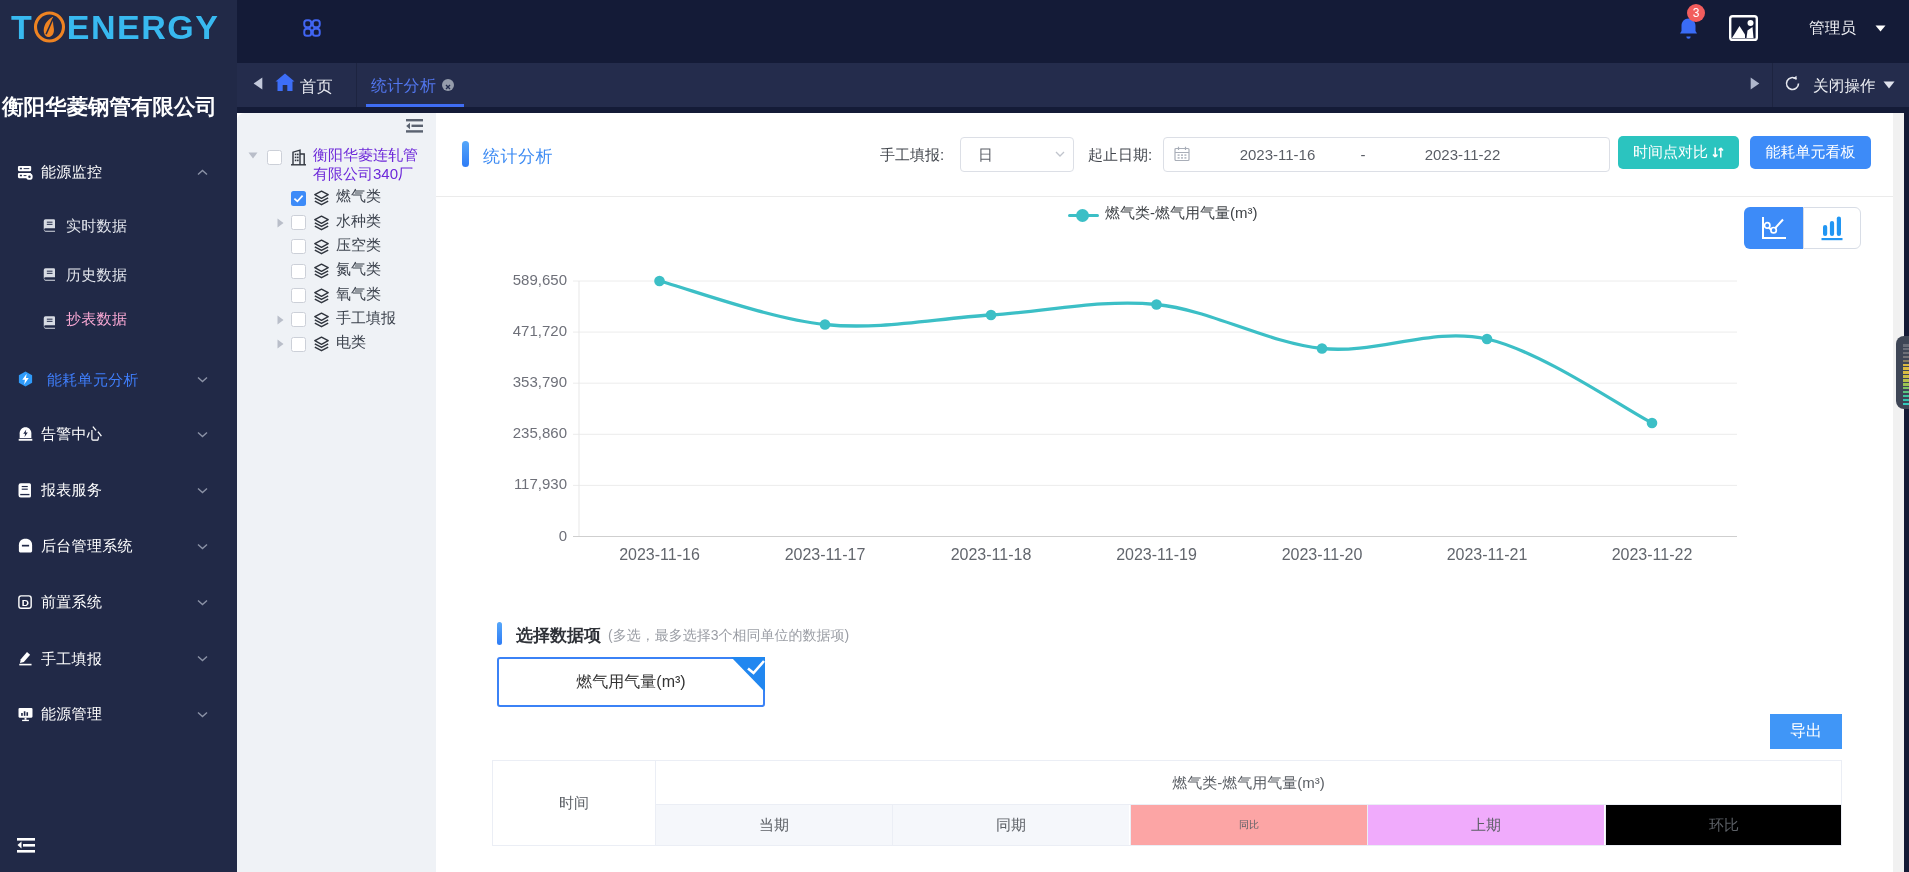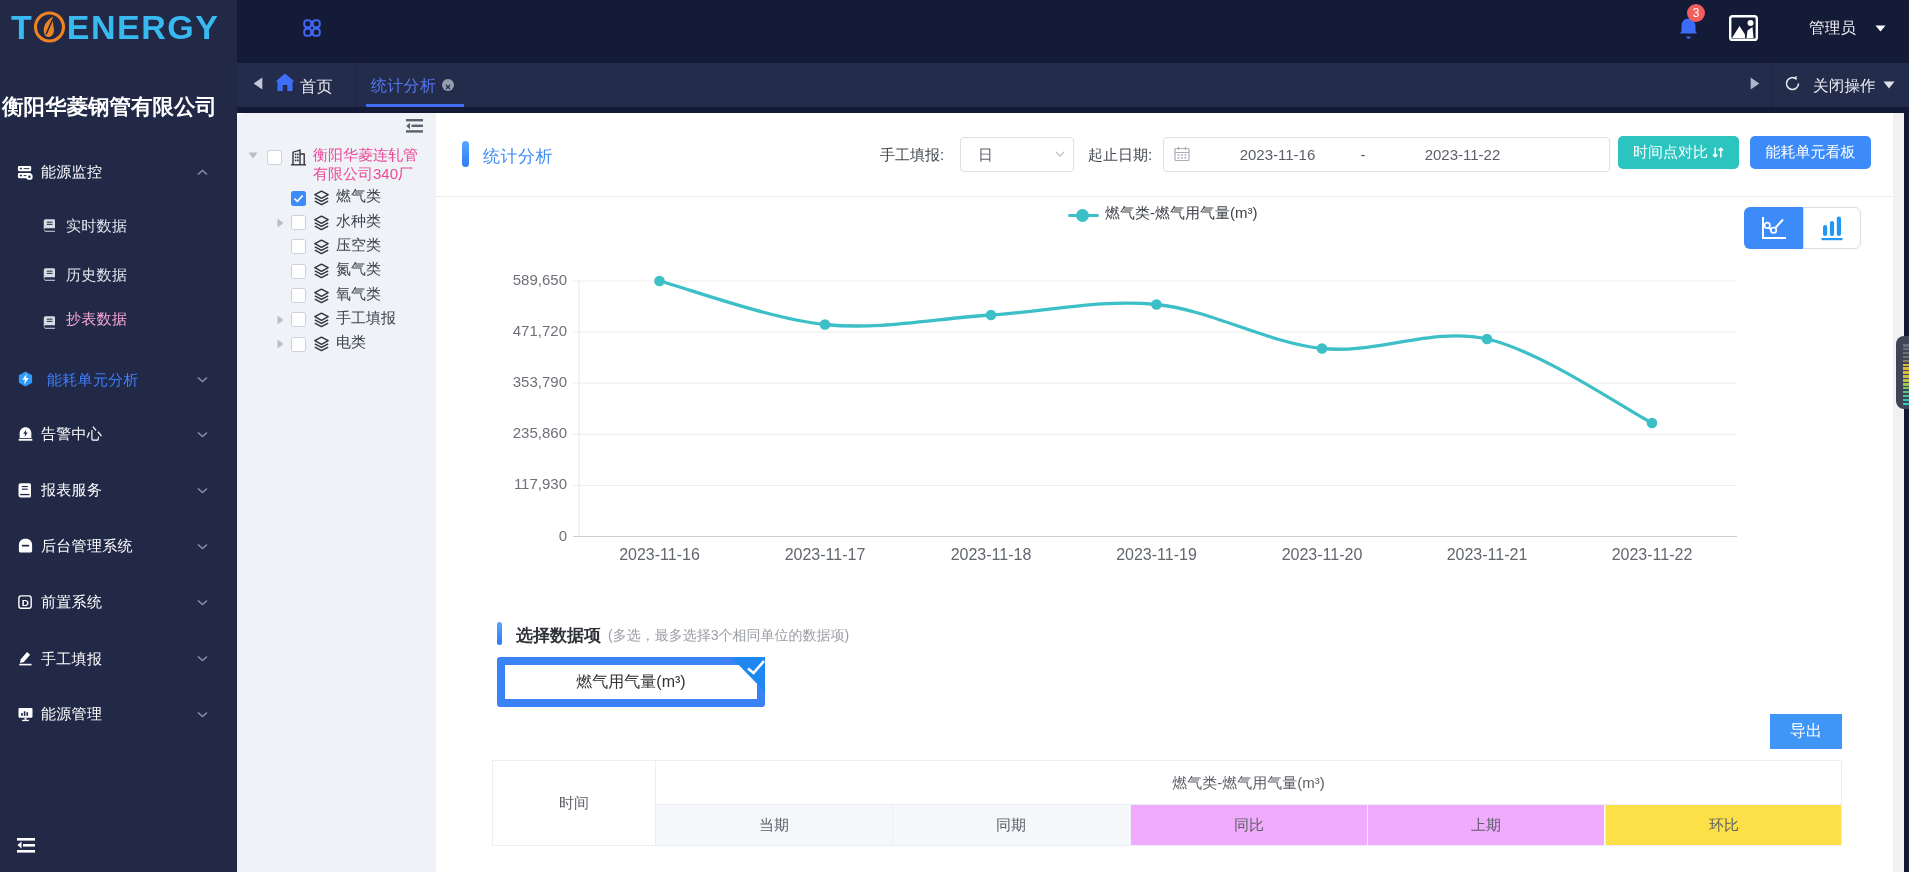--- a/index.html
+++ b/index.html
@@ -227,21 +227,21 @@
     </g>
     <g fill="#31363f">
       <rect x="4.8" y="4.6" width="1.6" height="1.6"></rect>
       <rect x="7" y="4.6" width="1.6" height="1.6"></rect>
       <rect x="4.8" y="7.6" width="1.6" height="1.6"></rect>
       <rect x="7" y="7.6" width="1.6" height="1.6"></rect>
       <rect x="4.8" y="10.6" width="1.6" height="1.6"></rect>
       <rect x="7" y="10.6" width="1.6" height="1.6"></rect>
     </g>
   </svg>
-<div class="abs" style="left:313px;top:145px;width:125px;font-size:15px;line-height:19px;color:#ec4899">衡阳华菱连轧管<br>有限公司340厂</div>
+<div class="abs" style="left:313px;top:145px;width:125px;font-size:15px;line-height:19px;color:#6d28d9">衡阳华菱连轧管<br>有限公司340厂</div>
 <div style="position:absolute;left:291px;top:190.8px;width:15px;height:15px;background:#3D8BF8;border-radius:2.5px"><svg width="15" height="15" viewBox="0 0 15 15">
       <path d="M3.4 7.6 6.4 10.4 11.6 4.6" fill="none" stroke="#fff" stroke-width="1.7"></path>
     </svg></div>
 <svg style="position:absolute;left:313px;top:190.3px" width="17" height="16" viewBox="0 0 17 17">
     <g fill="none" stroke="#2f343d" stroke-width="1.5" stroke-linejoin="round">
       <path d="M8.5 1.2 15.6 5 8.5 8.8 1.4 5z"></path>
       <path d="M1.4 8.4 8.5 12.2 15.6 8.4"></path>
       <path d="M1.4 11.8 8.5 15.6 15.6 11.8"></path>
     </g>
   </svg>
@@ -398,35 +398,35 @@
     <circle cx="551.0" cy="115.0" r="5.3" fill="#3CBFC6"></circle>
     <circle cx="716.5" cy="104.5" r="5.3" fill="#3CBFC6"></circle>
     <circle cx="882.0" cy="148.5" r="5.3" fill="#3CBFC6"></circle>
     <circle cx="1047.0" cy="139.0" r="5.3" fill="#3CBFC6"></circle>
     <circle cx="1212.0" cy="223.0" r="5.3" fill="#3CBFC6"></circle>
 </svg>
 
 <div class="abs" style="left:497px;top:622px;width:5px;height:23px;border-radius:2.5px;background:linear-gradient(180deg,#56a7f9,#2e7cf6)"></div>
 <div class="abs" style="left:516px;top:624px;font-size:17px;font-weight:bold;color:#2f3238">选择数据项</div>
 <div class="abs" style="left:608px;top:627px;font-size:14px;color:#9b9ea5">(多选，最多选择3个相同单位的数据项)</div>
-<div class="abs" style="left:497px;top:657px;width:268px;height:50px;border:8px solid #3b82f6;border-radius:3px;display:flex;align-items:center;justify-content:center;font-size:16px;color:#333">燃气用气量(m³)</div>
+<div class="abs" style="left:497px;top:657px;width:268px;height:50px;border:2px solid #3b82f6;border-radius:3px;display:flex;align-items:center;justify-content:center;font-size:16px;color:#333">燃气用气量(m³)</div>
 <div class="abs" style="left:731px;top:657px;width:0;height:0;border-top:35px solid #2187f0;border-left:34px solid transparent"></div>
 <svg class="abs" style="left:746px;top:659px" width="19" height="16" viewBox="0 0 19 16">
     <path d="M2 9.5 L7.5 14 L18 2" fill="none" stroke="#fff" stroke-width="2.6"></path>
   </svg>
 
 <div class="abs" style="left:1770px;top:714px;width:72px;height:35px;background:#4096F7;border-radius:0;display:flex;align-items:center;justify-content:center;color:#fff;font-size:16px">导出</div>
 
 <div class="abs" style="left:493px;top:761px;width:162px;height:84px;background:#fff;display:flex;align-items:center;justify-content:center;font-size:15px;color:#5c6066">时间</div>
 <div class="abs" style="left:656px;top:761px;width:1185px;height:44px;background:#fff;display:flex;align-items:center;justify-content:center;font-size:15px;color:#5c6066">燃气类-燃气用气量(m³)</div>
 <div style="position:absolute;left:656px;top:805px;width:236px;height:40px;background:#f5f7fb;display:flex;align-items:center;justify-content:center;font-size:15px;color:#5c6066">当期</div>
 <div style="position:absolute;left:893px;top:805px;width:236px;height:40px;background:#f5f7fb;display:flex;align-items:center;justify-content:center;font-size:15px;color:#5c6066">同期</div>
-<div style="position:absolute;left:1131px;top:805px;width:236px;height:40px;background:#f0abfc;display:flex;align-items:center;justify-content:center;font-size:15px;color:#5c6066">同比</div>
+<div style="position:absolute;left:1131px;top:805px;width:236px;height:40px;background:#fca5a5;display:flex;align-items:center;justify-content:center;font-size:10px;color:#5c6066">同比</div>
 <div style="position:absolute;left:1368px;top:805px;width:236px;height:40px;background:#f0abfc;display:flex;align-items:center;justify-content:center;font-size:15px;color:#5c6066">上期</div>
-<div style="position:absolute;left:1606px;top:805px;width:236px;height:40px;background:#fde047;display:flex;align-items:center;justify-content:center;font-size:15px;color:#5c6066">环比</div>
+<div style="position:absolute;left:1606px;top:805px;width:236px;height:40px;background:#000000;display:flex;align-items:center;justify-content:center;font-size:15px;color:#5c6066">环比</div>
 <div style="position:absolute;left:492px;top:760px;width:1350px;height:1px;background:#ebeef5"></div>
 <div style="position:absolute;left:655px;top:804px;width:1187px;height:1px;background:#ebeef5"></div>
 <div style="position:absolute;left:492px;top:845px;width:1350px;height:1px;background:#ebeef5"></div>
 <div style="position:absolute;left:492px;top:760px;width:1px;height:86px;background:#ebeef5"></div>
 <div style="position:absolute;left:655px;top:760px;width:1px;height:86px;background:#ebeef5"></div>
 <div style="position:absolute;left:1841px;top:760px;width:1px;height:86px;background:#ebeef5"></div>
 <div style="position:absolute;left:892px;top:805px;width:1px;height:41px;background:#ebeef5"></div>
 <div style="position:absolute;left:1130px;top:805px;width:1px;height:41px;background:#ebeef5"></div>
 <div style="position:absolute;left:1367px;top:805px;width:1px;height:41px;background:#ebeef5"></div>
 <div style="position:absolute;left:1605px;top:805px;width:1px;height:41px;background:#ebeef5"></div>

